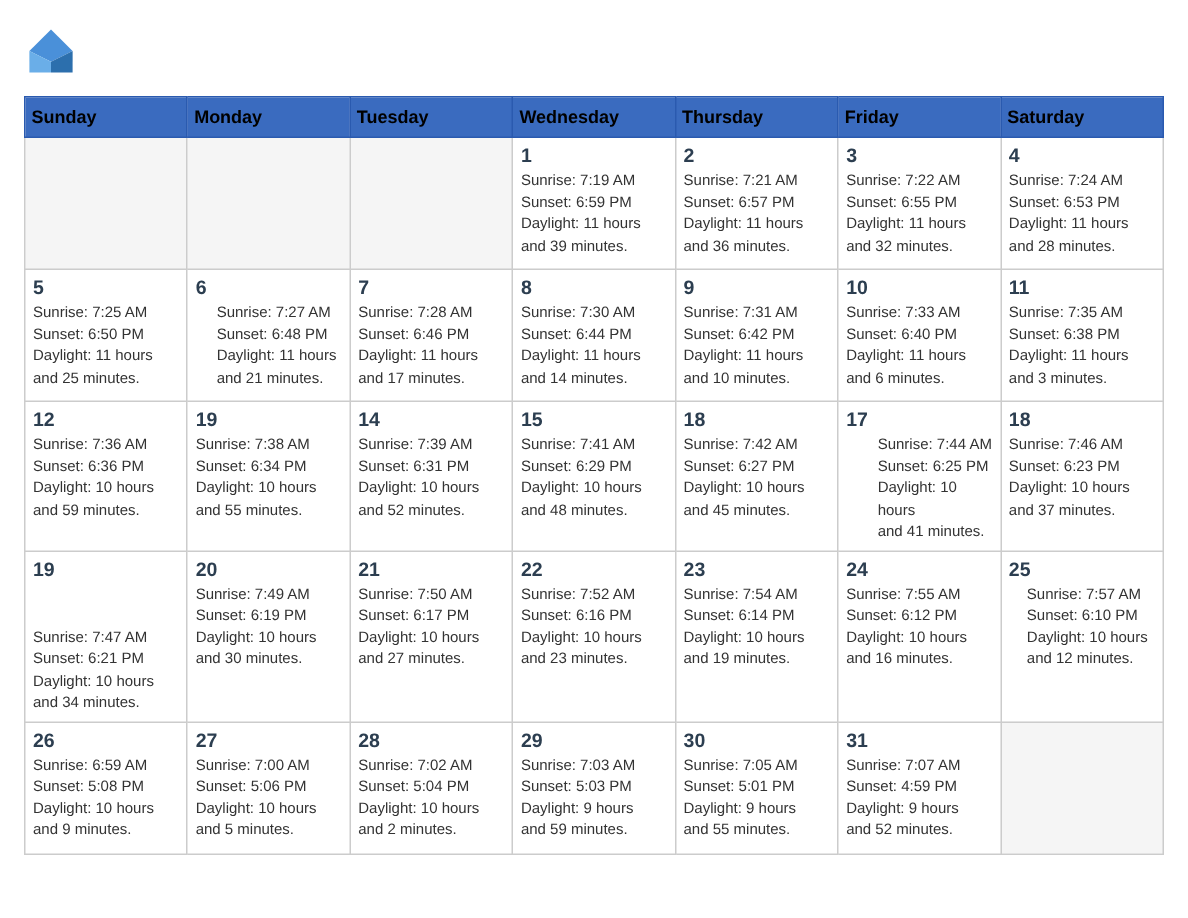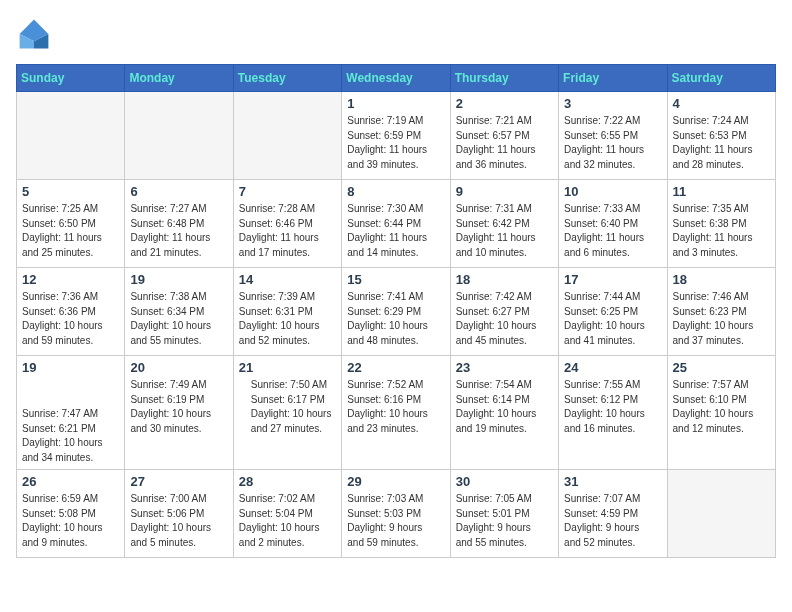--- a/index.html
+++ b/index.html
@@ -46,21 +46,21 @@
       font-size: 14px;
       color: #555;
     }
     .calendar {
       width: 100%;
       border-collapse: collapse;
       font-size: 10.5px;
     }
     .calendar th {
       background: #3a6bbf;
-      color: #5eead4;
+      color: #000000;
       padding: 6px 4px;
       text-align: left;
       font-size: 12px;
       font-weight: bold;
       border: 1px solid #2a5aaf;
     }
     .calendar td {
       border: 1px solid #ccc;
       vertical-align: top;
       padding: 4px 5px;
@@ -156,21 +156,21 @@
       <tr class="week-row">
         <td>
           <div class="day-number">5</div>
           <div class="day-info" style="white-space: pre-line;">Sunrise: 7:25 AM
 Sunset: 6:50 PM
 Daylight: 11 hours
 and 25 minutes.</div>
         </td>
         <td>
           <div class="day-number">6</div>
-          <div class="day-info" style="white-space: pre-line;">Sunrise: 7:27 AM
+          <div class="day-info" style="white-space: pre-line; margin-left: 14px;">Sunrise: 7:27 AM
 Sunset: 6:48 PM
 Daylight: 11 hours
 and 21 minutes.</div>
         </td>
         <td>
           <div class="day-number">7</div>
           <div class="day-info" style="white-space: pre-line;">Sunrise: 7:28 AM
 Sunset: 6:46 PM
 Daylight: 11 hours
 and 17 minutes.</div>
@@ -235,21 +235,21 @@
         </td>
         <td>
           <div class="day-number">18</div>
           <div class="day-info" style="white-space: pre-line;">Sunrise: 7:42 AM
 Sunset: 6:27 PM
 Daylight: 10 hours
 and 45 minutes.</div>
         </td>
         <td>
           <div class="day-number">17</div>
-          <div class="day-info" style="white-space: pre-line;">Sunrise: 7:44 AM
+          <div class="day-info" style="white-space: pre-line; margin-left: 21px;">Sunrise: 7:44 AM
 Sunset: 6:25 PM
 Daylight: 10 hours
 and 41 minutes.</div>
         </td>
         <td>
           <div class="day-number">18</div>
           <div class="day-info" style="white-space: pre-line;">Sunrise: 7:46 AM
 Sunset: 6:23 PM
 Daylight: 10 hours
 and 37 minutes.</div>
@@ -265,21 +265,21 @@
         </td>
         <td>
           <div class="day-number">20</div>
           <div class="day-info" style="white-space: pre-line;">Sunrise: 7:49 AM
 Sunset: 6:19 PM
 Daylight: 10 hours
 and 30 minutes.</div>
         </td>
         <td>
           <div class="day-number">21</div>
-          <div class="day-info" style="white-space: pre-line; margin-left: 12px;">Sunrise: 7:50 AM
+          <div class="day-info" style="white-space: pre-line;">Sunrise: 7:50 AM
 Sunset: 6:17 PM
 Daylight: 10 hours
 and 27 minutes.</div>
         </td>
         <td>
           <div class="day-number">22</div>
           <div class="day-info" style="white-space: pre-line;">Sunrise: 7:52 AM
 Sunset: 6:16 PM
 Daylight: 10 hours
 and 23 minutes.</div>
@@ -293,21 +293,21 @@
         </td>
         <td>
           <div class="day-number">24</div>
           <div class="day-info" style="white-space: pre-line;">Sunrise: 7:55 AM
 Sunset: 6:12 PM
 Daylight: 10 hours
 and 16 minutes.</div>
         </td>
         <td>
           <div class="day-number">25</div>
-          <div class="day-info" style="white-space: pre-line;">Sunrise: 7:57 AM
+          <div class="day-info" style="white-space: pre-line; margin-left: 12px;">Sunrise: 7:57 AM
 Sunset: 6:10 PM
 Daylight: 10 hours
 and 12 minutes.</div>
         </td>
       </tr>
       <tr class="week-row">
         <td>
           <div class="day-number">26</div>
           <div class="day-info" style="white-space: pre-line;">Sunrise: 6:59 AM
 Sunset: 5:08 PM

